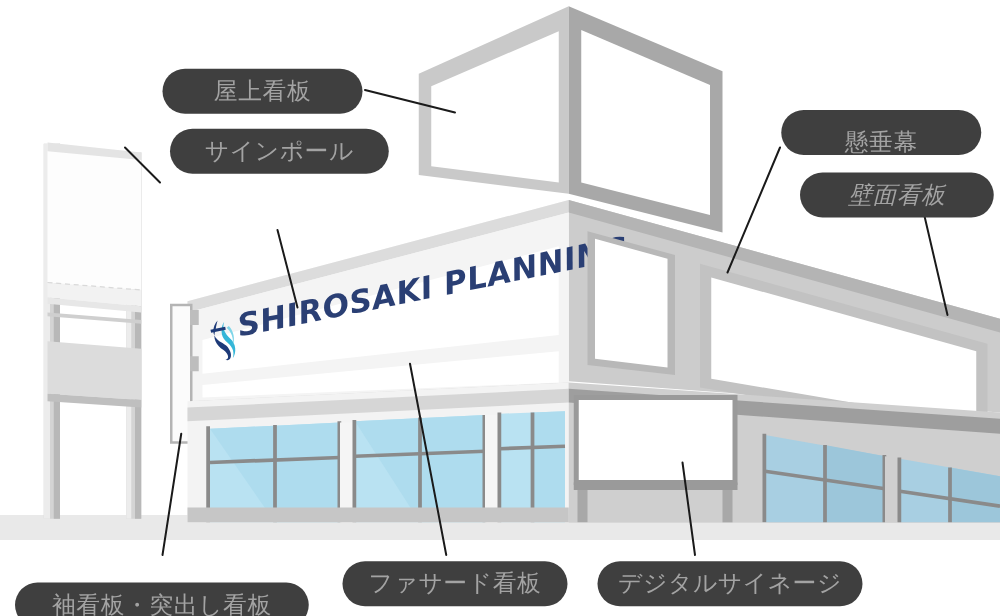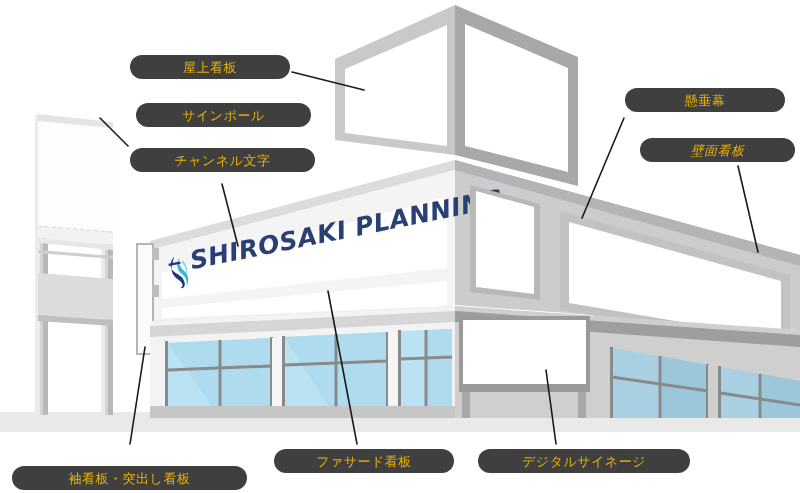--- a/index.html
+++ b/index.html
@@ -2,31 +2,31 @@
 <html><head>
 <meta charset="utf-8">
 <style>
   html,body{margin:0;padding:0;background:#ffffff;}
   body{font-family:"Liberation Sans","DejaVu Sans",sans-serif;}
   #stage{position:relative;width:800px;height:493px;background:#ffffff;overflow:hidden;}
   #art{position:absolute;left:0;top:0;width:800px;height:493px;}
   .bubble{
     position:absolute;
     background:#3f3f3f;
-    color:#eab308;
+    color:#a3a3a3;
     border-radius:999px;
     display:flex;align-items:center;justify-content:center;
     font-family:"DejaVu Sans","Liberation Sans",sans-serif;
-    font-size:13px;
+    font-size:19px;
     line-height:1;
     letter-spacing:0.5px;
     white-space:nowrap;
     box-sizing:border-box;
     padding:0 16px;
-    height:24px;
+    height:36px;
   }
 </style>
 </head>
 <body>
 
 <div id="stage">
 
   <svg id="art" viewBox="0 0 800 493" xmlns="http://www.w3.org/2000/svg">
 
     <rect x="0" y="412" width="800" height="18" fill="#e9e9e9"></rect>
@@ -184,25 +184,22 @@
   </svg>
 
   <div class="bubble" style="left:130px;top:55px;width:160px;">
     <span>屋上看板</span>
   </div>
 
   <div class="bubble" style="left:136px;top:103px;width:175px;">
     <span>サインポール</span>
   </div>
 
-  <div class="bubble" style="left:130px;top:148px;width:185px;">
-    <span>チャンネル文字</span>
-  </div>
-
-  <div class="bubble" style="left:625px;top:88px;width:160px;">
+
+  <div class="bubble" style="left:625px;top:88px;width:160px;align-items:flex-end;">
     <span>懸垂幕</span>
   </div>
 
   <div class="bubble" style="left:640px;top:138px;width:155px;font-style:italic;">
     <span>壁面看板</span>
   </div>
 
   <div class="bubble" style="left:12px;top:466px;width:235px;">
     <span>袖看板・突出し看板</span>
   </div>

